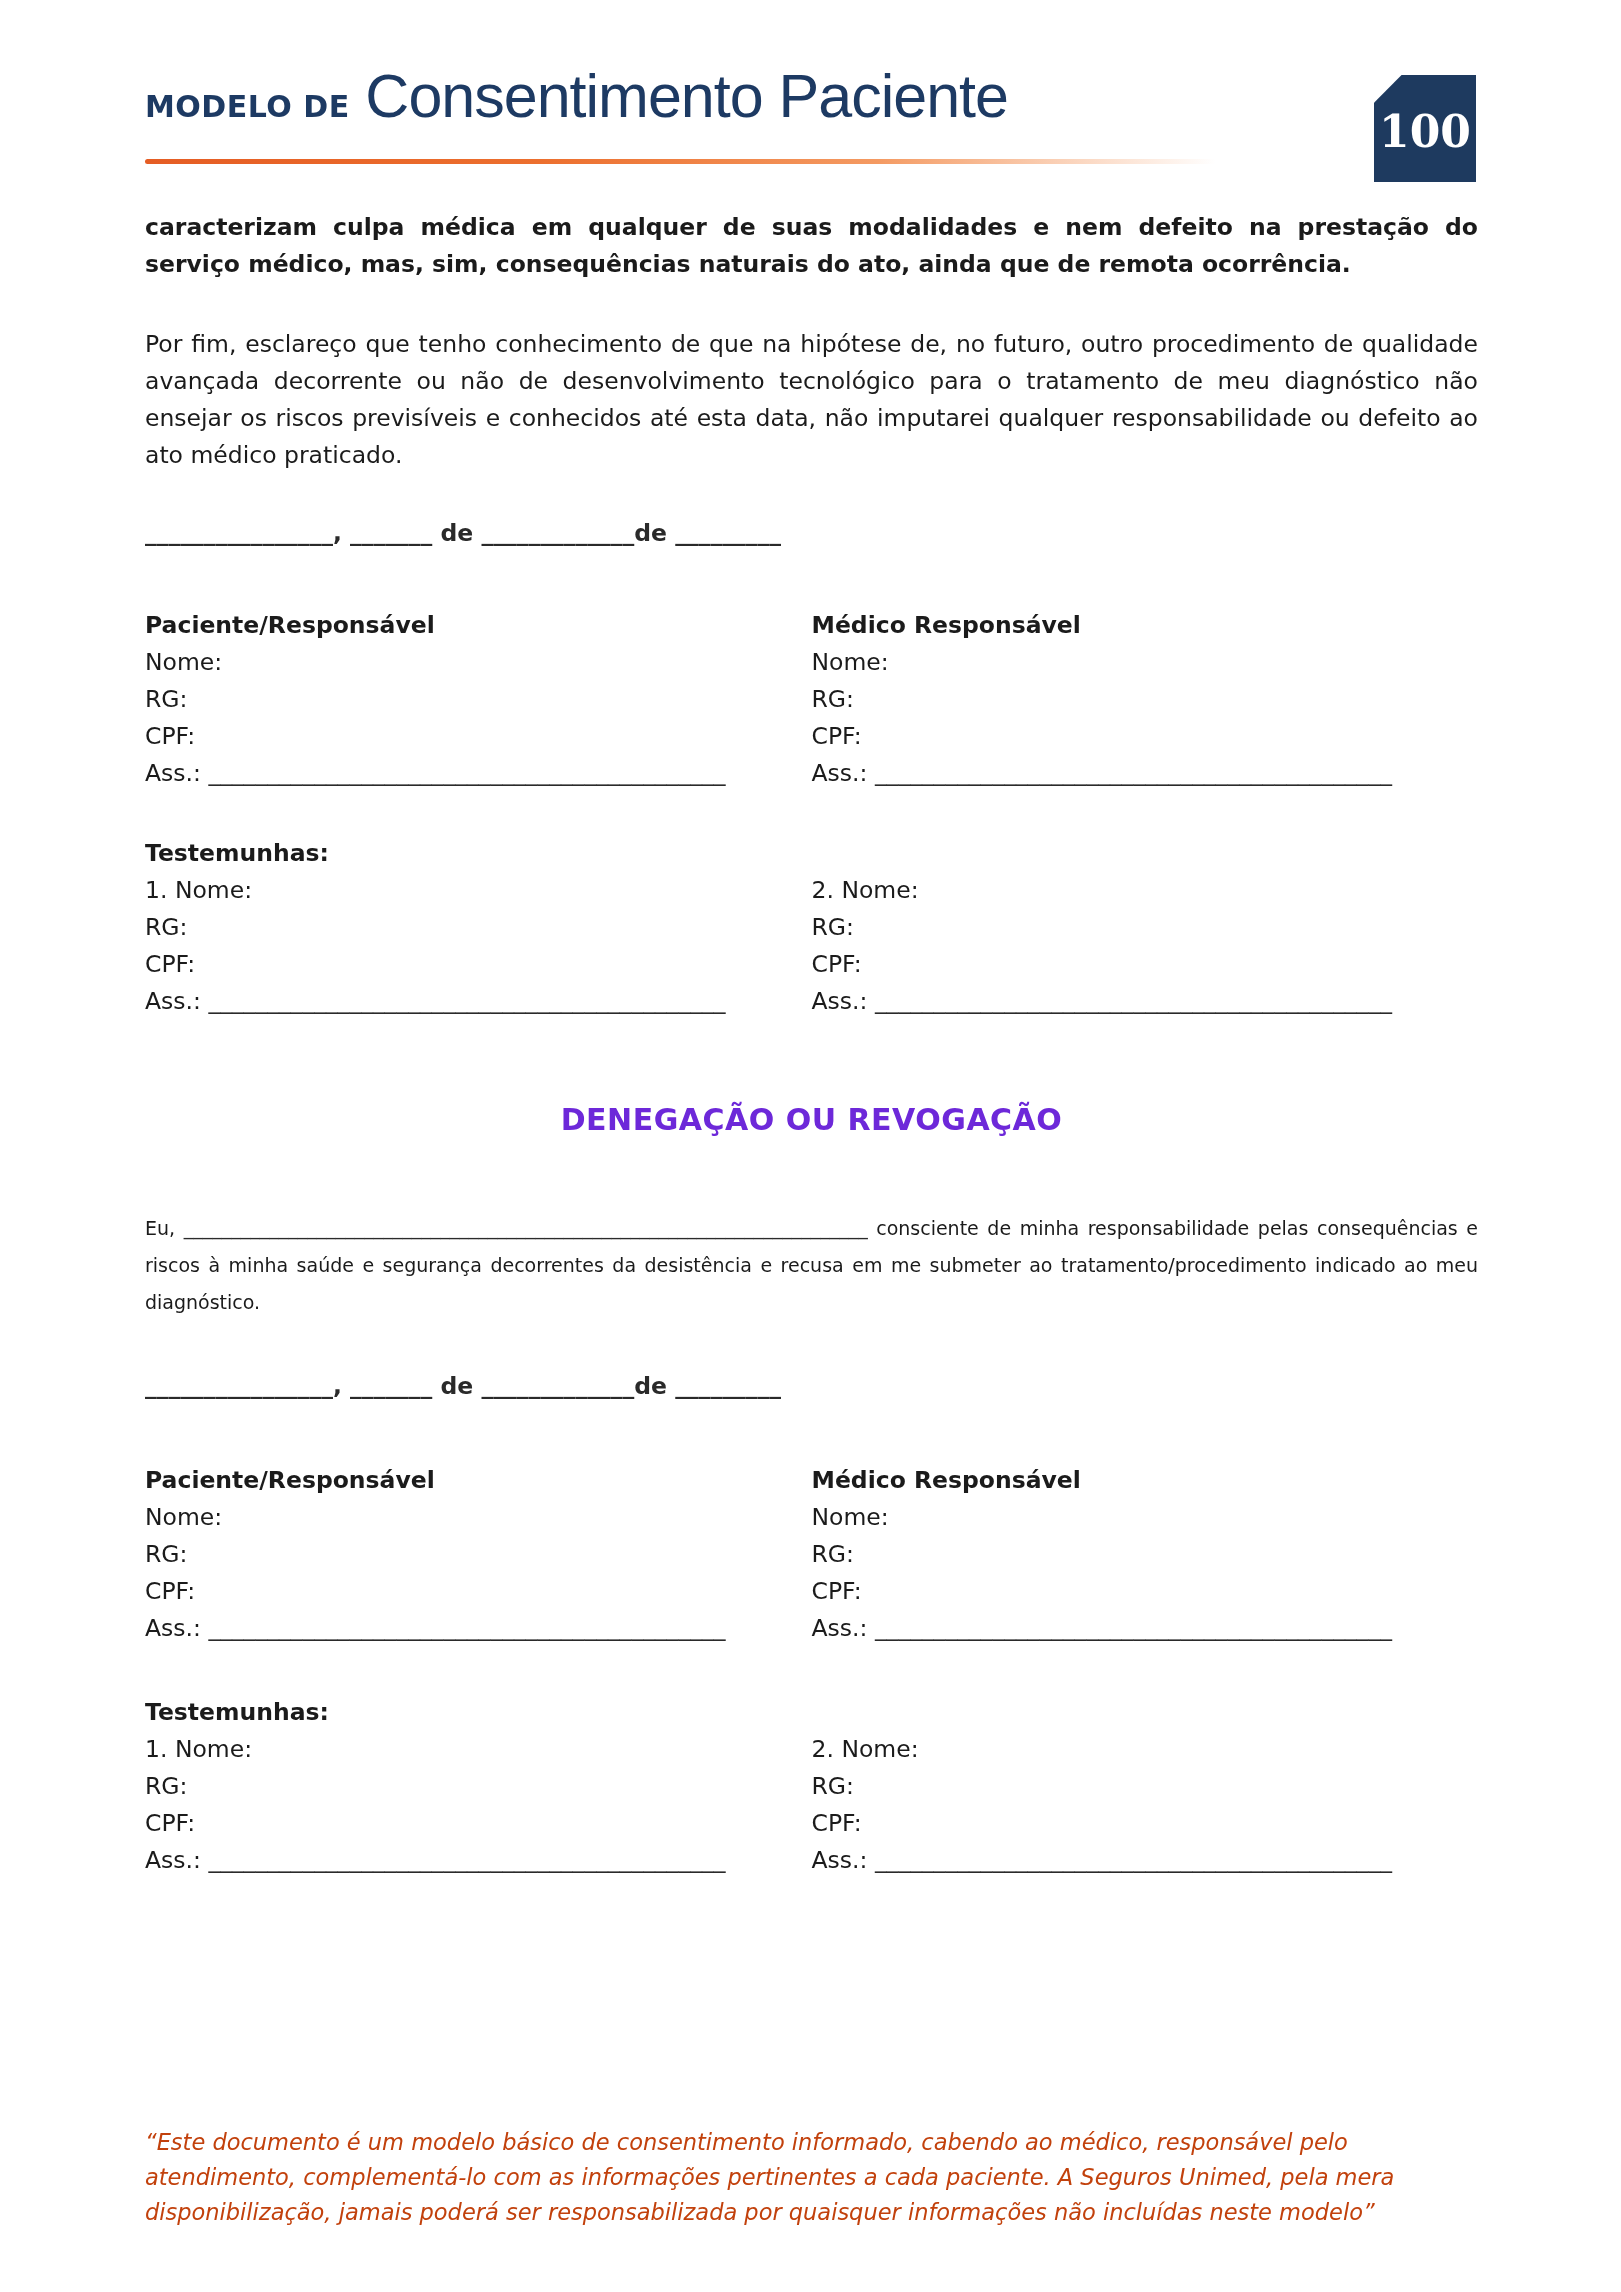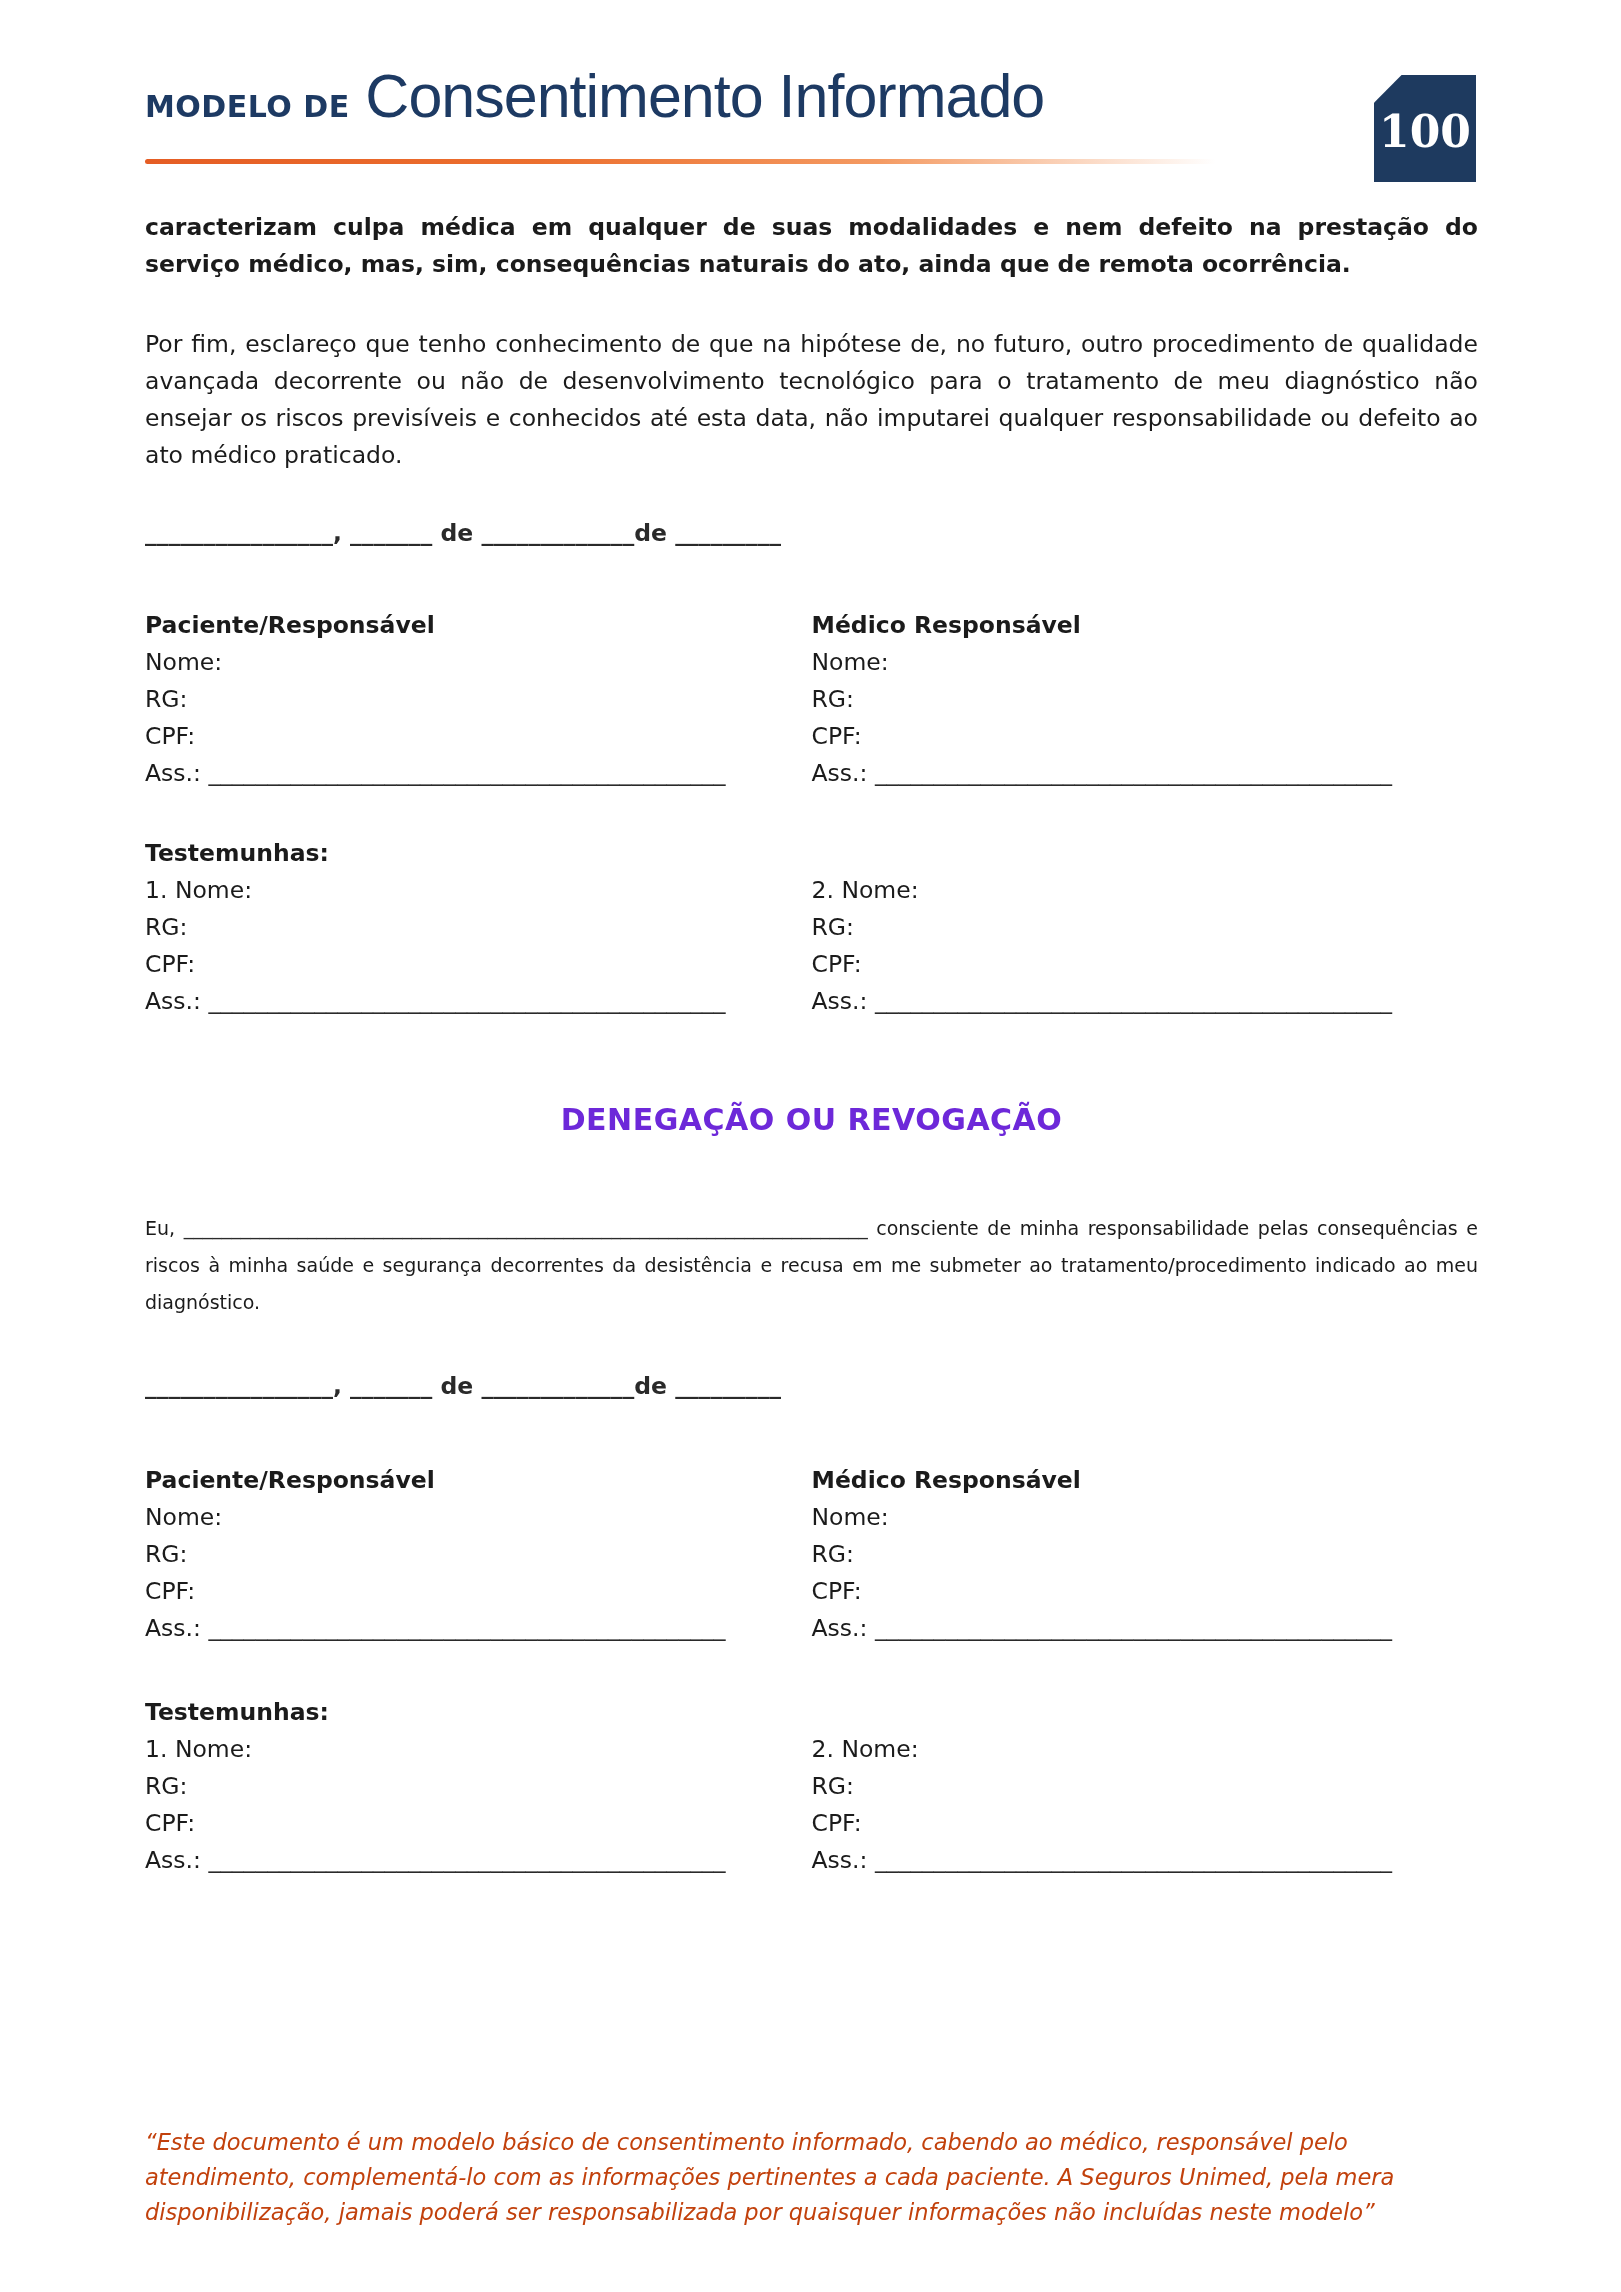--- a/index.html
+++ b/index.html
@@ -127,21 +127,21 @@
 </style>
 </head>
 <body>
 
 <div class="page">
 
   <div class="content">
 
     <div class="header">
       <span class="kicker">MODELO DE</span>
-      <span class="doc-title">Consentimento Informado</span>
+      <span class="doc-title">Consentimento Paciente</span>
     </div>
     <div class="header-rule"></div>
 
     <p class="para bold">caracterizam culpa médica em qualquer de suas modalidades e nem defeito na prestação do serviço médico, mas, sim, consequências naturais do ato, ainda que de remota ocorrência.</p>
     <p class="para normal">Por fim, esclareço que tenho conhecimento de que na hipótese de, no futuro, outro procedimento de qualidade avançada decorrente ou não de desenvolvimento tecnológico para o tratamento de meu diagnóstico não ensejar os riscos previsíveis e conhecidos até esta data, não imputarei qualquer responsabilidade ou defeito ao ato médico praticado.</p>
 
     <div class="date-line">________________, _______ de _____________de _________</div>
 
     <div class="sig-grid">
       <div class="sig-col">

